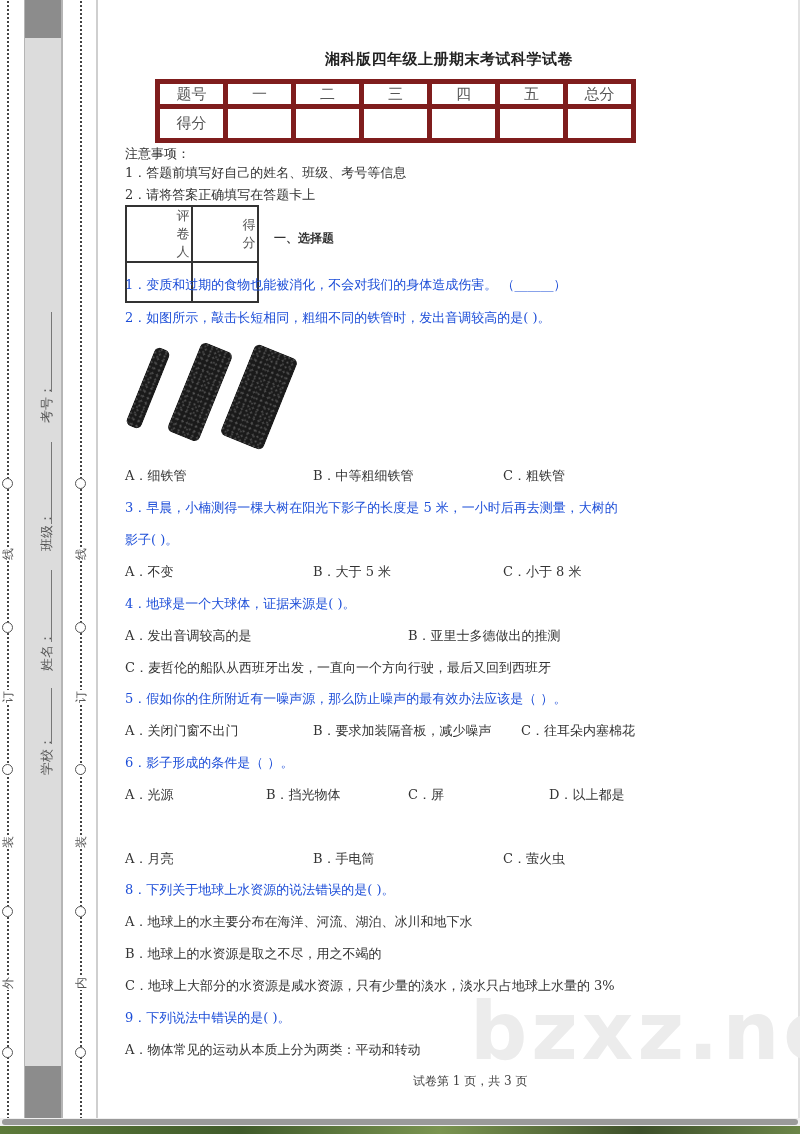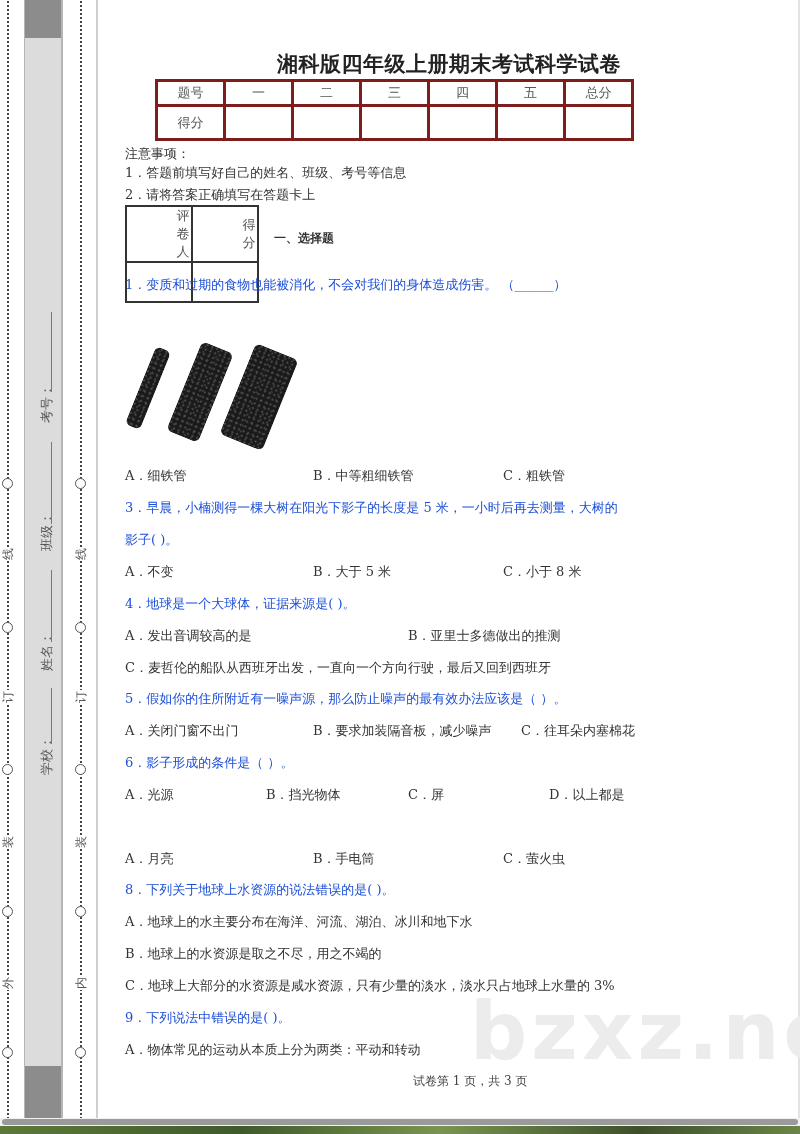--- a/index.html
+++ b/index.html
@@ -21,24 +21,24 @@
   .strip-cap.top { top: 0; }
   .strip-cap.bottom { bottom: 0; height: 52px; }
   .field-line { position: absolute; left: 26px; width: 1px; background: #777; }
   .field-label { position: absolute; left: 8px; width: 28px; font-size: 13px; color: #555; transform: rotate(-90deg); white-space: nowrap; text-align: center; }
 
   .page-edge { position: absolute; left: 96px; top: 0; width: 2px; height: 1118px; background: #cfcfcf; }
   .right-edge { position: absolute; right: 0; top: 0; width: 2px; height: 1118px; background: #e2e2e2; }
 
   
   .page { position: absolute; left: 100px; top: 0; width: 698px; height: 1118px; }
-  .title { position: absolute; left: 0; right: 0; top: 50px; text-align: center; font-family: "DejaVu Sans", "Liberation Sans", sans-serif; font-weight: bold; font-size: 21px; color: #222; letter-spacing: 0.5px; }
+  .title { position: absolute; left: 0; right: 0; top: 50px; text-align: center; font-family: "DejaVu Sans", "Liberation Sans", sans-serif; font-weight: bold; font-size: 15px; color: #222; letter-spacing: 0.5px; }
 
   table.score { position: absolute; left: 55px; top: 79px; border-collapse: collapse; }
-  table.score td { border: 3px solid #7f1d1d; text-align: center; font-size: 13px; color: #555; width: 68px; }
+  table.score td { border: 5px solid #7f1d1d; text-align: center; font-size: 15px; color: #555; width: 68px; }
   table.score tr.h td { height: 25px; }
   table.score tr.s td { height: 34px; }
 
   .text { position: absolute; font-size: 13px; color: #333; white-space: nowrap; }
   .notes-head { left: 25px; top: 145px; }
   .note1 { left: 25px; top: 164px; }
   .note2 { left: 25px; top: 186px; }
 
   table.grader { position: absolute; left: 25px; top: 205px; border-collapse: collapse; }
   table.grader td { border: 2px solid #333; text-align: center; font-size: 13px; color: #555; width: 66px; }
@@ -150,20 +150,21 @@
     <tr class="s">
       <td></td>
       <td></td>
     </tr>
   </tbody>
     </table>
   <div class="section">一、选择题</div>
 
   <div class="q" style="top:276px">1．变质和过期的食物也能被消化，不会对我们的身体造成伤害。 （______）</div>
 
+  <div class="q" style="top:309px">2．如图所示，敲击长短相同，粗细不同的铁管时，发出音调较高的是(        )。</div>
   <div class="pipes">
     <div class="pipe" style="left:12px;top:8px;width:16px;height:84px;transform:rotate(22deg)"></div>
     <div class="pipe" style="left:55px;top:6px;width:34px;height:96px;transform:rotate(22deg)"></div>
     <div class="pipe" style="left:108px;top:10px;width:46px;height:98px;transform:rotate(22deg)"></div>
   </div>
   <div class="opt" style="left:25px;top:467px">A．细铁管</div>
   <div class="opt" style="left:213px;top:467px">B．中等粗细铁管</div>
   <div class="opt" style="left:403px;top:467px">C．粗铁管</div>
 
   <div class="q" style="top:499px">3．早晨，小楠测得一棵大树在阳光下影子的长度是 5 米，一小时后再去测量，大树的</div>

